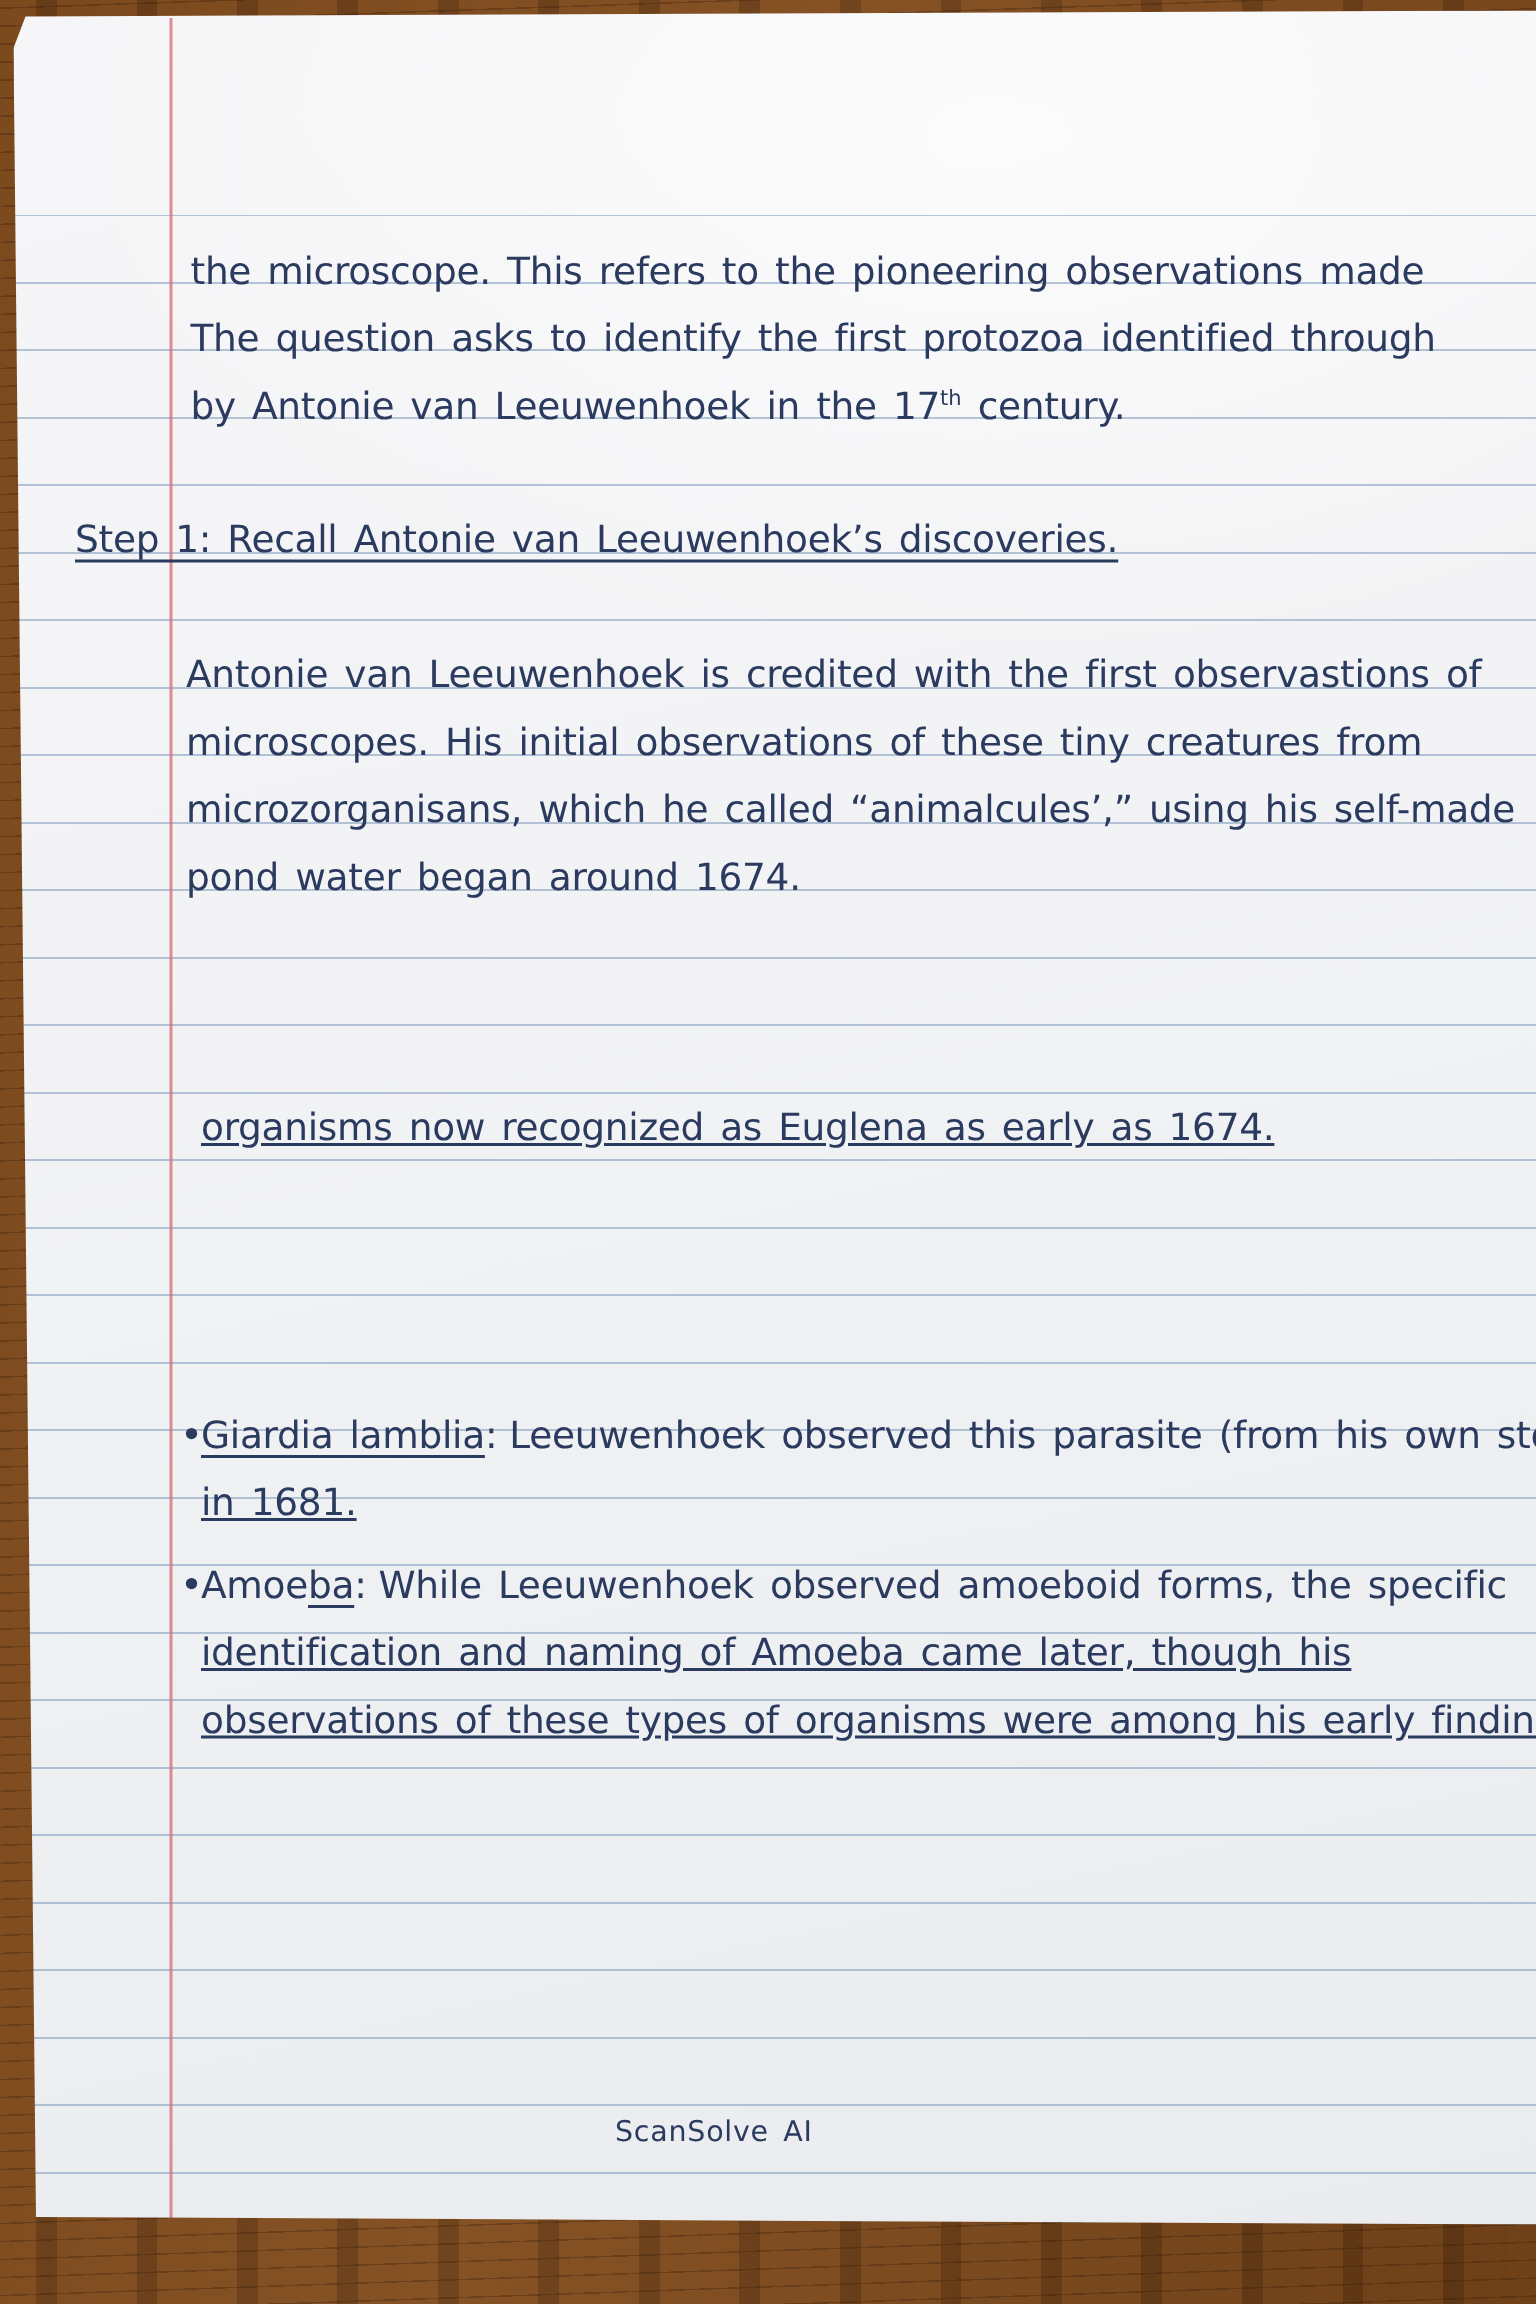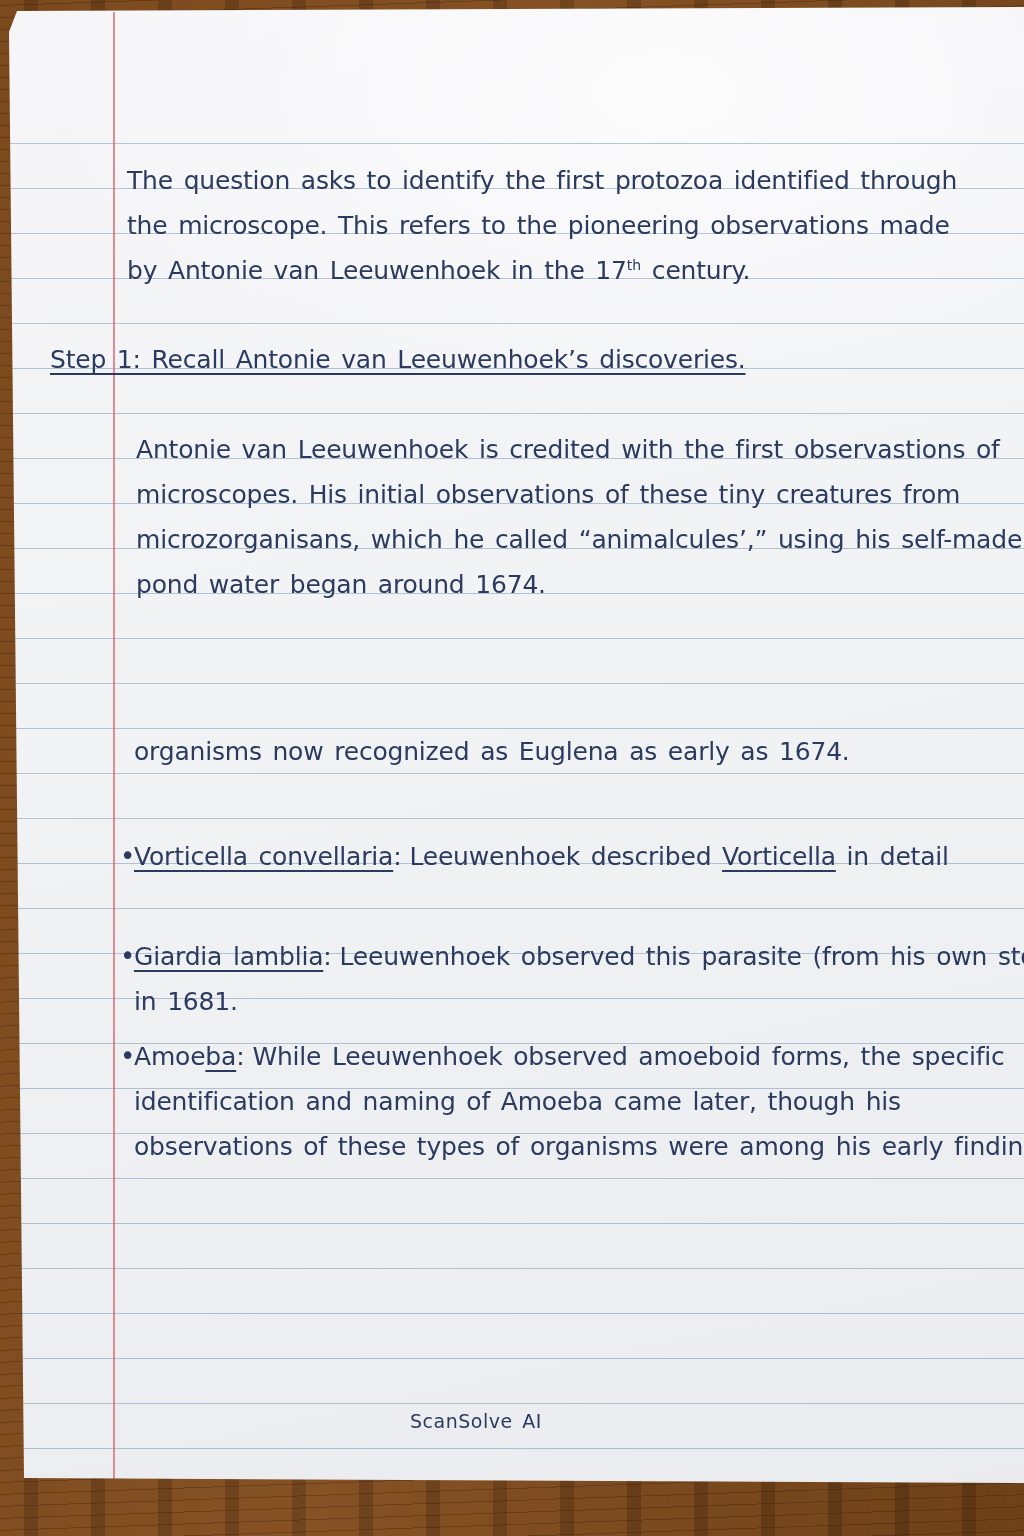--- a/index.html
+++ b/index.html
@@ -28,56 +28,55 @@
   .margin-line{position:absolute;top:12px;bottom:56px;left:113px;width:1.6px;
     background:rgba(213,105,114,.75);}
 
   
   .hw{position:absolute;color:#2b3a5f;font-size:25px;line-height:45px;
       letter-spacing:-0.2px;word-spacing:3px;white-space:nowrap;}
   .hw .line{height:45px;}
   .u{text-decoration:underline;text-decoration-thickness:1.8px;text-underline-offset:5px;}
   sup.hw-sup{font-size:14px;line-height:0;vertical-align:9px;letter-spacing:0;}
   .bullet .dot{display:inline-block;width:14px;font-size:26px;}
-  .bullet .line.cont{padding-left:14px;}
+  .bullet .line.cont{padding-left:14px;text-decoration:underline;}
   .colon{margin-right:8px;}
   .watermark{font-size:19px;letter-spacing:.5px;}
 </style>
 </head>
 <body>
 
 <div class="scene">
   <div class="paper">
     <div class="ruling"></div>
     <div class="margin-line"></div>
 
     <div class="hw" style="top:158px;left:127px;">
+      <div class="line">the microscope. This refers to the pioneering observations made</div>
       <div class="line">The question asks to identify the first protozoa identified through</div>
-      <div class="line">the microscope. This refers to the pioneering observations made</div>
       <div class="line"><span>by Antonie van Leeuwenhoek in the 17</span><sup class="hw-sup">th</sup><span> century.</span></div>
     </div>
 
     <div class="hw" style="top:337px;left:50px;">
       <span class="u">Step 1: Recall Antonie van Leeuwenhoek’s discoveries.</span>
     </div>
 
-    <div class="hw" style="top:427px;left:124px;margin-left:12px;">
+    <div class="hw" style="top:427px;left:124px;">
       <div class="line">Antonie van Leeuwenhoek is credited with the first observastions of</div>
       <div class="line">microscopes. His initial observations of these tiny creatures from</div>
       <div class="line">microzorganisans, which he called “animalcules’,” using his self-made</div>
       <div class="line">pond water began around 1674.</div>
     </div>
 
 
     <div class="hw bullet" style="top:729px;left:120px;">
       <div class="line cont">organisms now recognized as Euglena as early as 1674.</div>
     </div>
 
     <div class="hw bullet" style="top:834px;left:120px;">
-      <div class="line"><span class="dot">•</span><span class="u">Vorticella convellaria</span><span class="colon">:</span><span>Leeuwenhoek described </span><span class="u">Vorticella</span><span> in detail</span></div>
     </div>
 
     <div class="hw bullet" style="top:934px;left:120px;">
       <div class="line"><span class="dot">•</span><span class="u">Giardia lamblia</span><span class="colon">:</span><span>Leeuwenhoek observed this parasite (from his own stool)</span></div>
       <div class="line cont">in 1681.</div>
     </div>
 
     <div class="hw bullet" style="top:1034px;left:120px;">
       <div class="line"><span class="dot">•</span><span>Amoe</span><span class="u">ba</span><span class="colon">:</span><span>While Leeuwenhoek observed amoeboid forms, the specific</span></div>
       <div class="line cont">identification and naming of Amoeba came later, though his</div>

